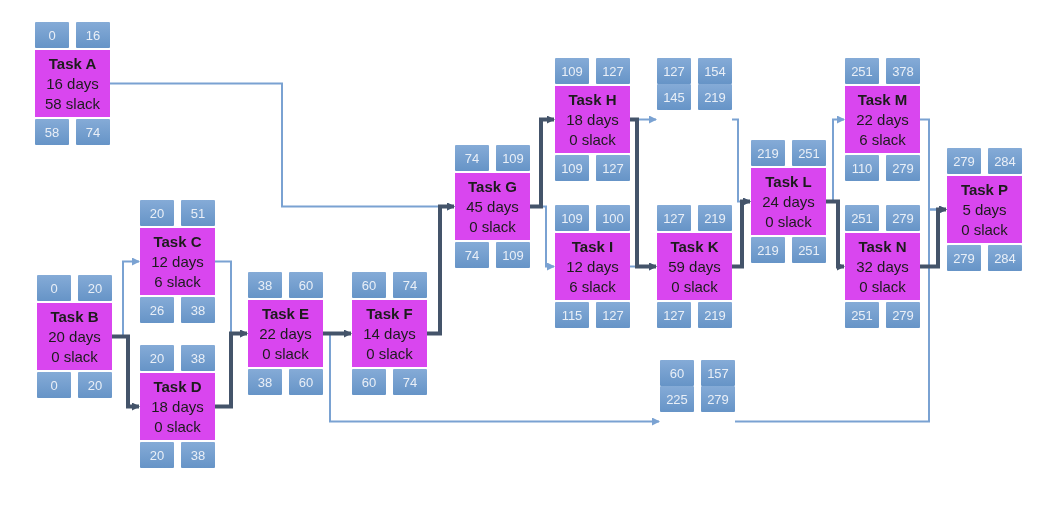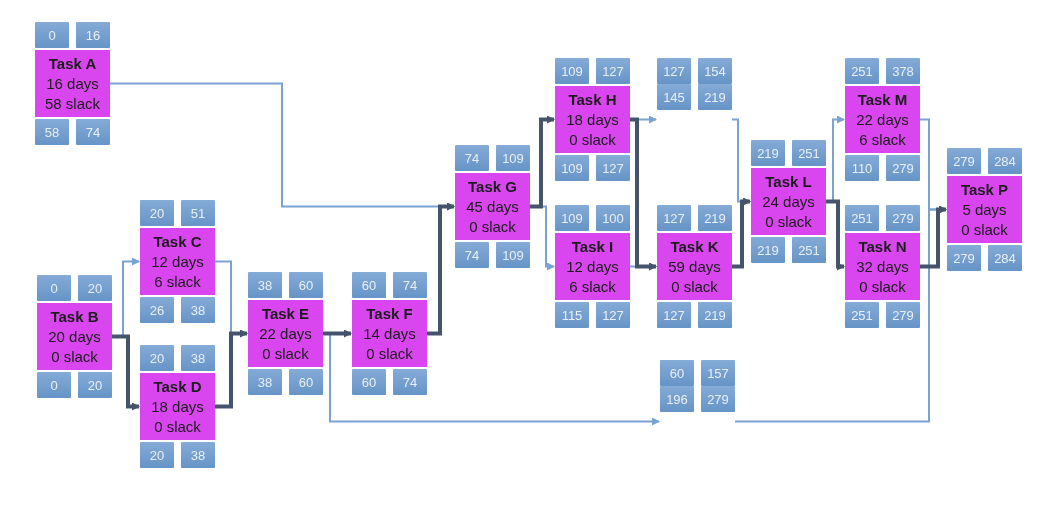--- a/index.html
+++ b/index.html
@@ -237,21 +237,21 @@
       <div class="cell">279</div>
     </div>
   </div>
 
   <div class="node" style="left: 660px; top: 360px;">
     <div class="cells">
       <div class="cell">60</div>
       <div class="cell">157</div>
     </div>
     <div class="cells">
-      <div class="cell">196</div>
+      <div class="cell">225</div>
       <div class="cell">279</div>
     </div>
   </div>
 
   <div class="node" style="left: 947px; top: 148px;">
     <div class="cells">
       <div class="cell">279</div>
       <div class="cell">284</div>
     </div>
     <div class="nbody">

